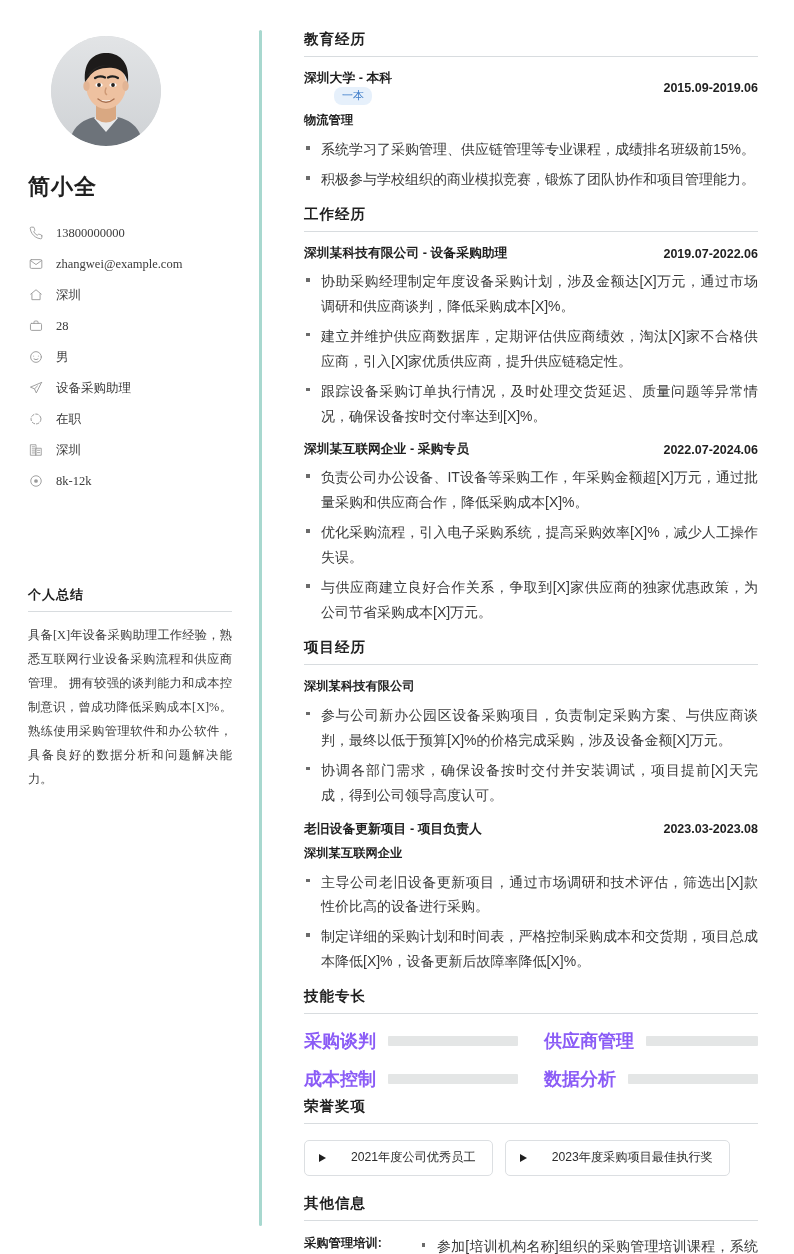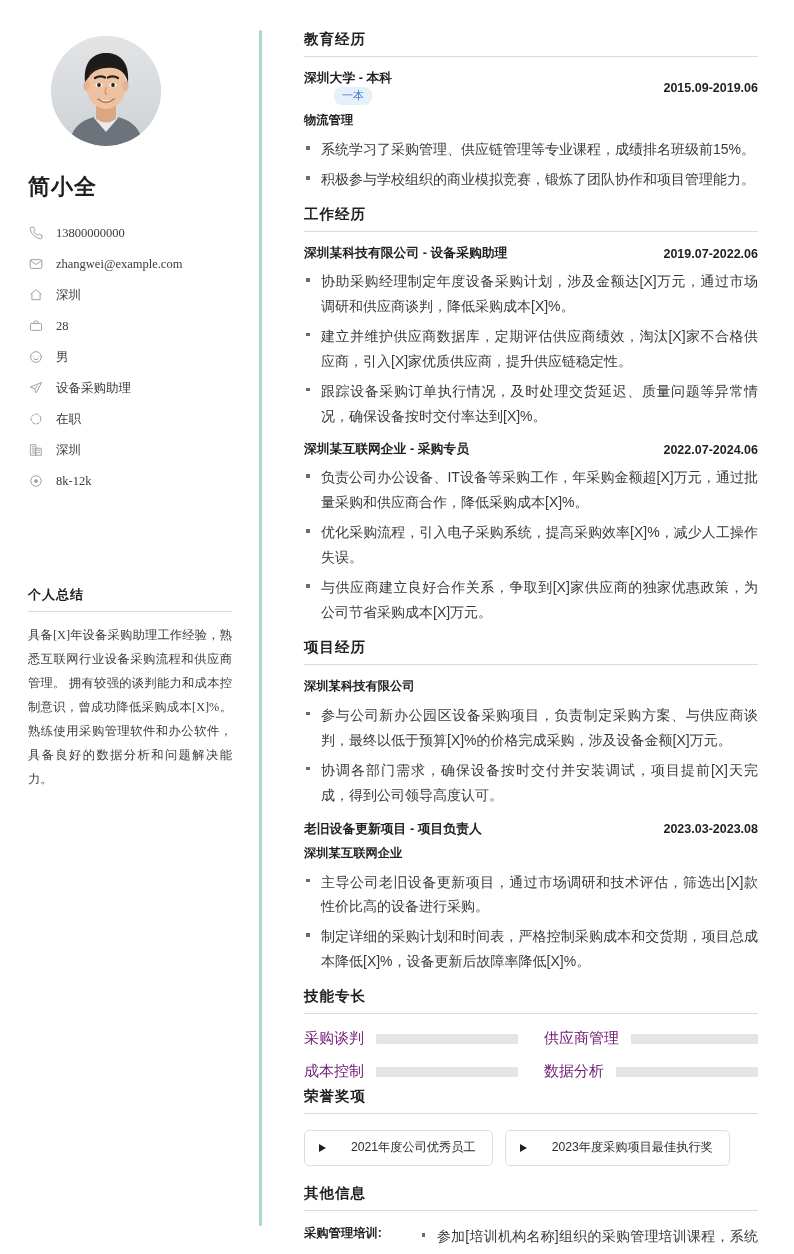--- a/index.html
+++ b/index.html
@@ -190,23 +190,23 @@
     grid-template-columns: 1fr 1fr;
     gap: 14px 26px;
     padding-top: 15px;
   }
   .skill {
     display: flex;
     align-items: center;
     gap: 12px;
   }
   .skill-label {
-    font-size: 15px;
-    font-weight: normal;
-    color: #701a75;
+    font-size: 18px;
+    font-weight: bold;
+    color: #8b5cf6;
     white-space: nowrap;
   }
   .skill-bar {
     flex: 1;
     height: 10px;
     background: #e4e6e6;
     border-radius: 1px;
     overflow: hidden;
     position: relative;
   }

